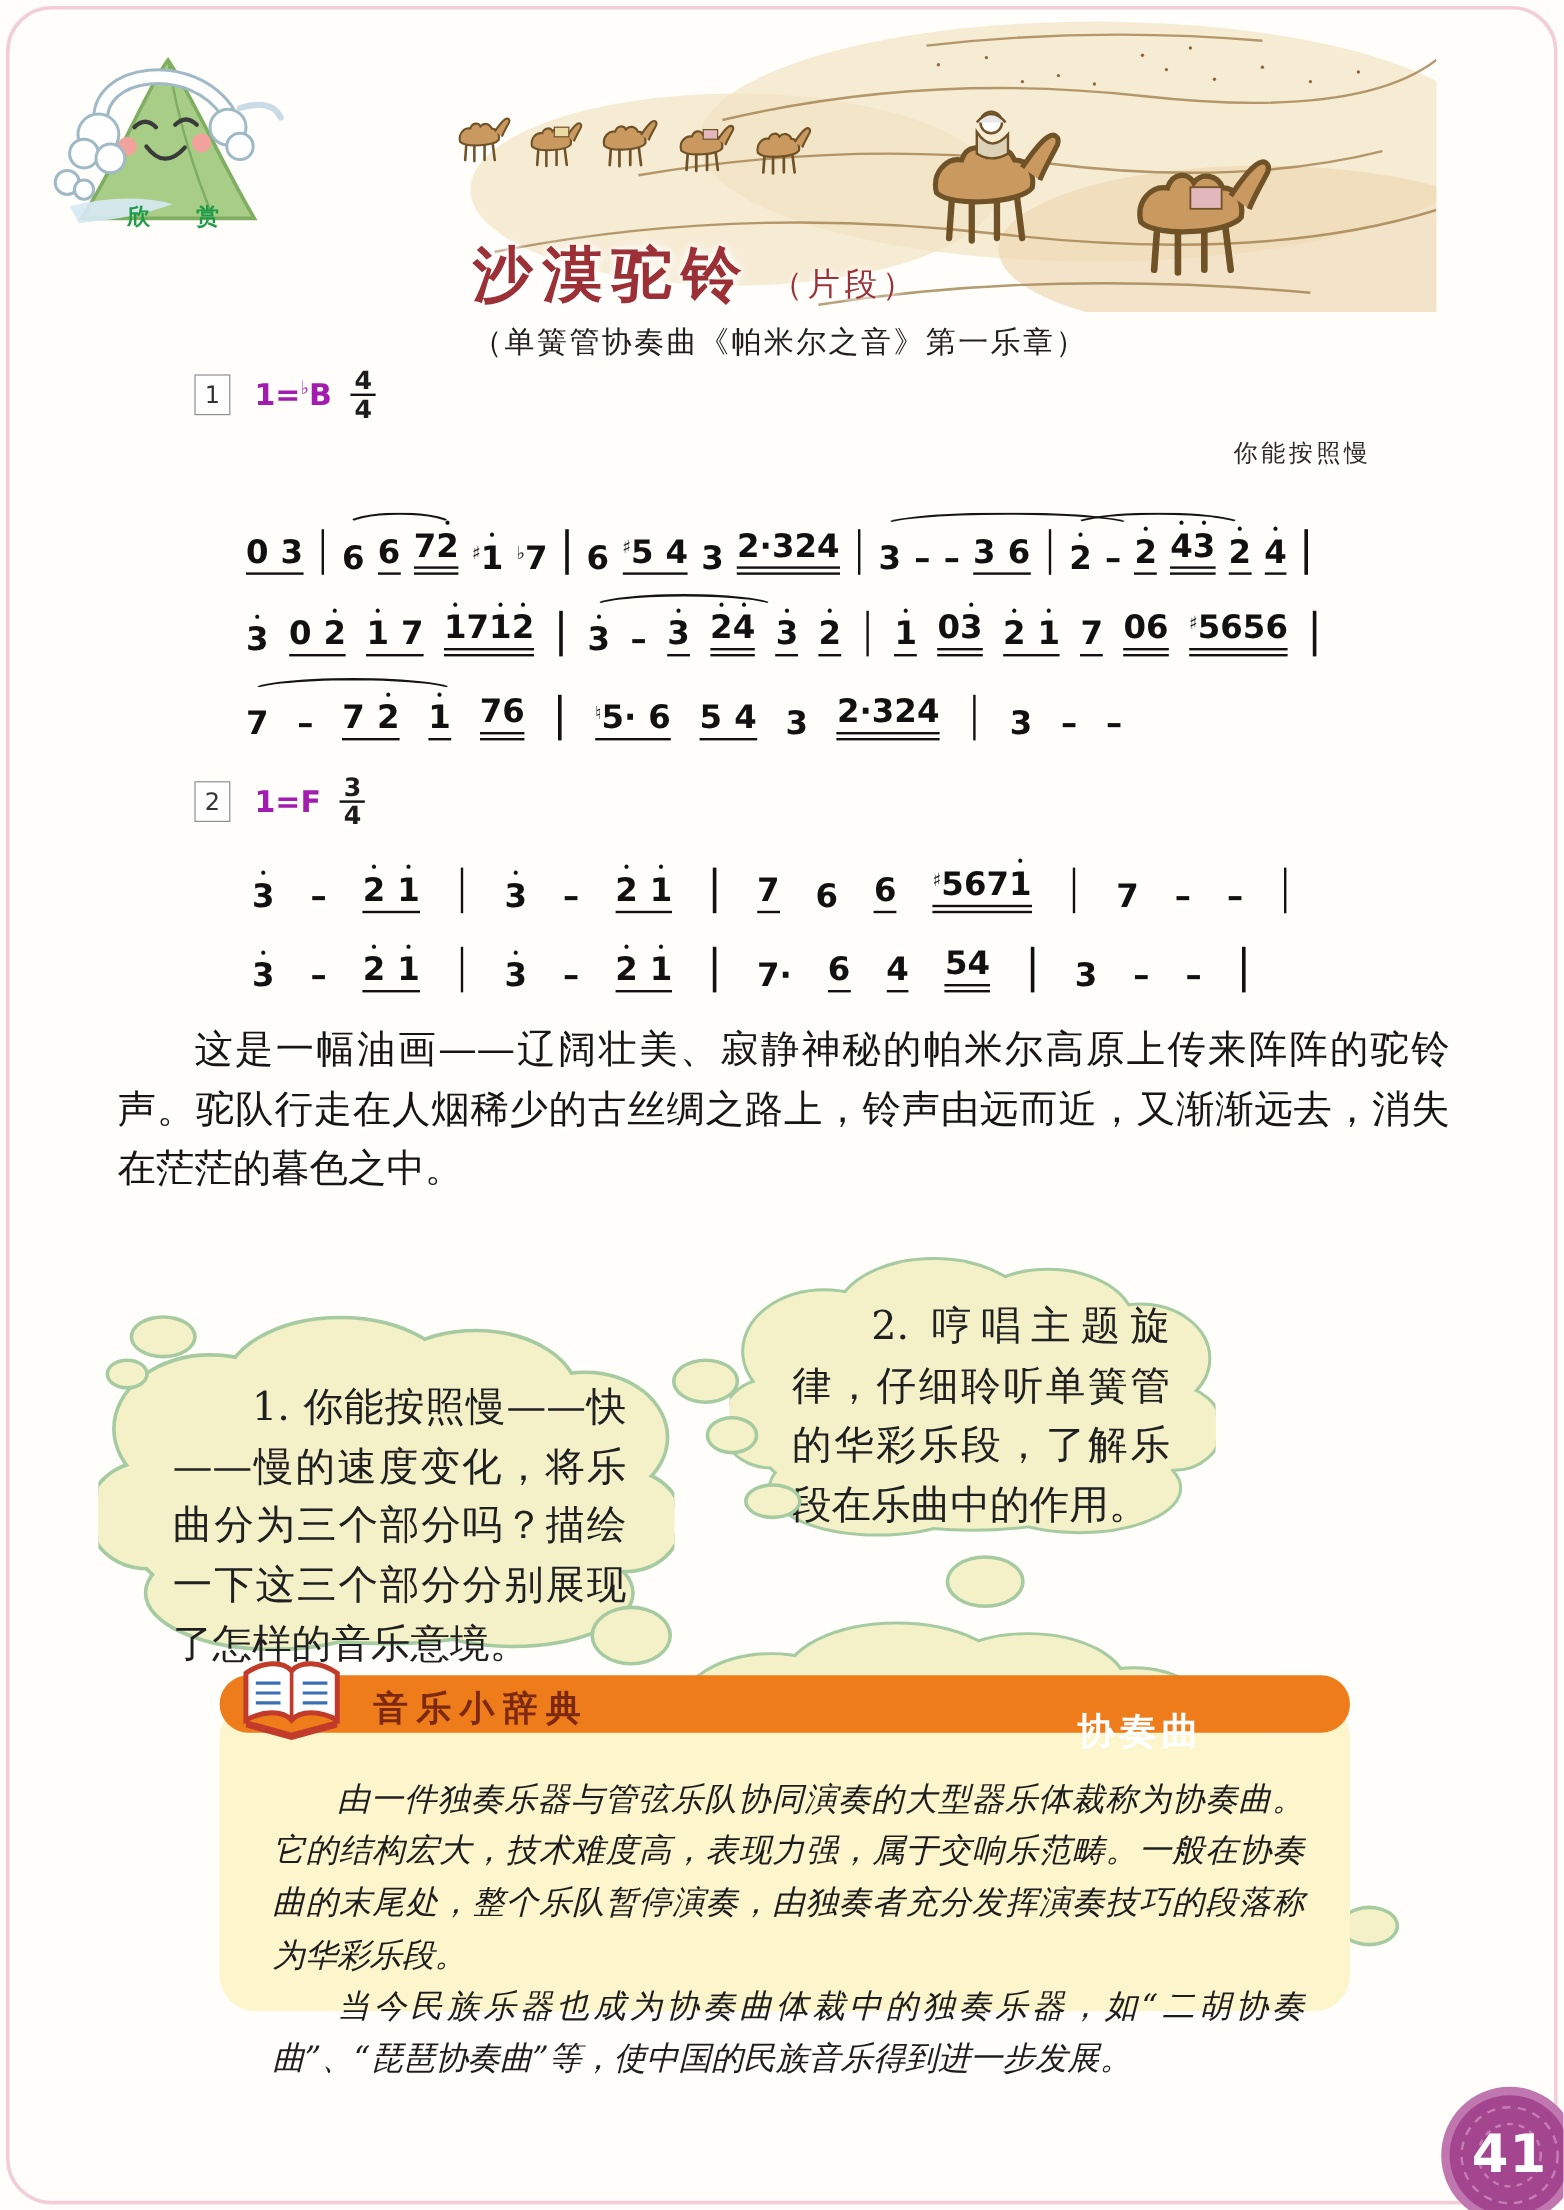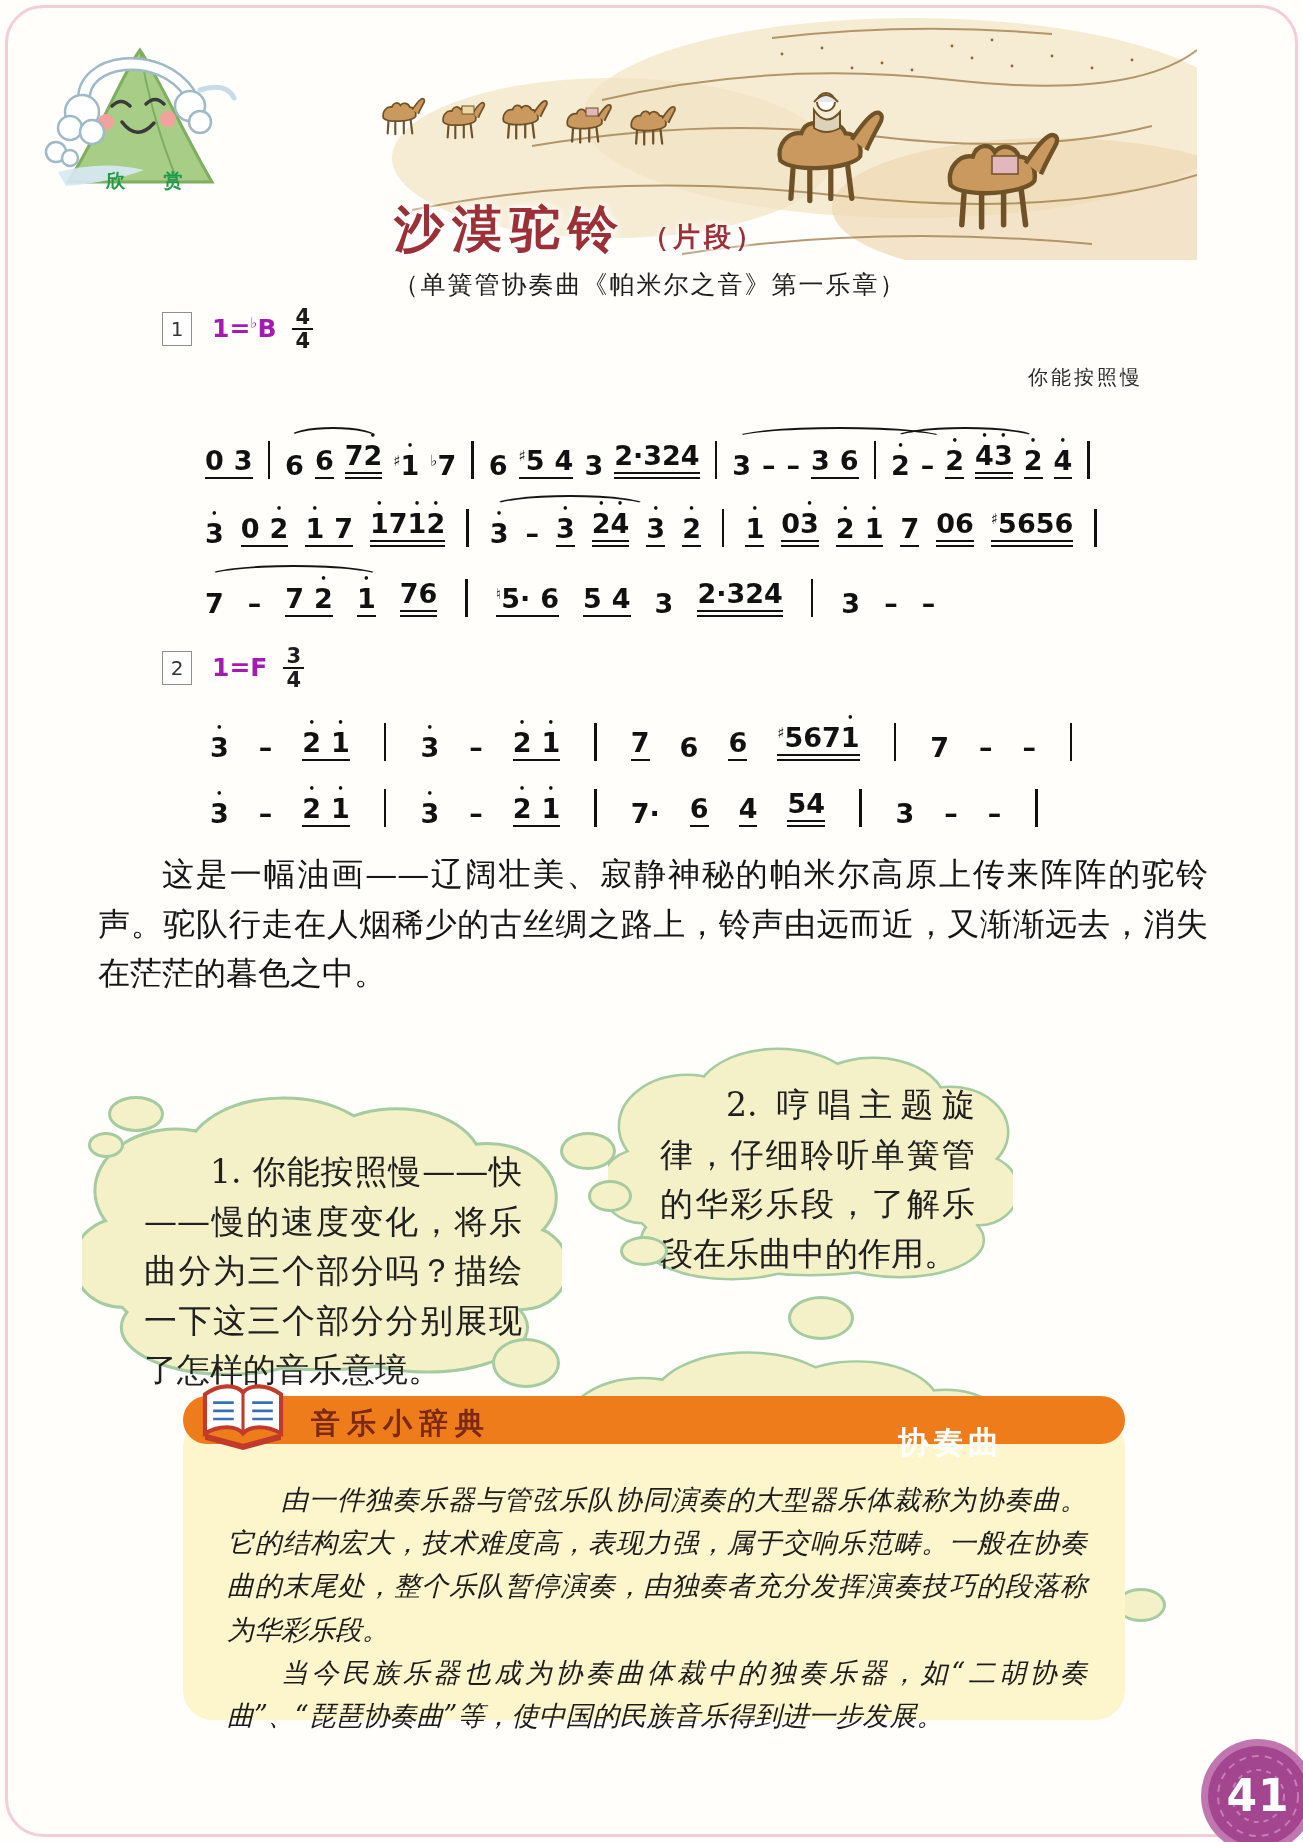--- a/index.html
+++ b/index.html
@@ -9,21 +9,21 @@
   .abs{position:absolute;}
 
   
   .category{position:absolute;left:106px;top:168px;font-size:19px;font-weight:bold;color:#1e9b48;
             letter-spacing:16px;font-family:"DejaVu Sans",sans-serif;}
 
   
   .title-row{position:absolute;left:250px;top:196px;width:660px;text-align:center;white-space:nowrap;
              text-shadow:0 0 6px #fff,0 0 12px #fff,2px 2px 8px #fff;}
   .title-main{font-size:50px;font-weight:bold;color:#9b3136;letter-spacing:8px;}
-  .title-suffix{font-size:27px;font-weight:bold;color:#9b3136;margin-left:16px;letter-spacing:4px;}
+  .title-suffix{font-size:27px;font-weight:normal;color:#9b3136;margin-left:16px;letter-spacing:4px;}
   .subtitle{position:absolute;left:100px;top:268px;width:1100px;text-align:center;font-size:25px;
             color:#1f1f1f;letter-spacing:2px;}
   .composer{position:absolute;left:1028px;top:364px;font-size:20px;color:#2a2a2a;letter-spacing:3px;}
 
   
   .keyrow{position:absolute;display:flex;align-items:center;font-family:"DejaVu Sans",sans-serif;}
   .secbox{display:inline-flex;align-items:center;justify-content:center;width:28px;height:32px;
           border:1.5px solid #8f8f8f;font-size:20px;color:#333;background:#fff;}
   .keysig{margin-left:20px;font-size:25px;font-weight:bold;color:#a21caf;}
   .kacc{font-size:15px;vertical-align:super;}
@@ -48,21 +48,21 @@
             text-align:justify;color:#161616;}
   .bodytext p{margin:0;text-indent:2em;}
 
   
   .bubble{position:absolute;}
   .cloud{position:absolute;inset:0;width:100%;height:100%;}
   .btext{position:absolute;font-size:33px;line-height:1.5;text-align:justify;text-indent:2em;color:#202020;}
   .puff{position:absolute;border:3px solid #a6cba0;background:#f4f1c9;border-radius:50%;}
 
   
-  .dict{position:absolute;left:183px;top:1396px;width:942px;height:324px;}
+  .dict{position:absolute;left:183px;top:1396px;width:942px;height:280px;}
   .dict-body{position:absolute;left:0;top:22px;right:0;bottom:0;background:#fdf5cc;border-radius:30px;}
   .dict-bar{position:absolute;left:0;top:0;width:100%;height:48px;background:#ee7c1b;border-radius:26px;}
   .dict-label{position:absolute;left:128px;top:8px;font-size:29px;font-weight:bold;color:#7d2810;
               letter-spacing:7px;}
   .dict-term{position:absolute;left:620px;top:6px;width:200px;text-align:right;font-size:31px;
              font-weight:bold;color:#ffffff;font-family:"DejaVu Sans",sans-serif;letter-spacing:4px;margin-top:20px;}
   .dict-text{position:absolute;left:44px;right:38px;top:82px;font-size:27px;line-height:1.6;
              text-align:justify;color:#1d1d1d;font-style:italic;}
   .dict-text p{margin:0;text-indent:2em;}
   .bookicon{position:absolute;left:12px;top:-16px;}

